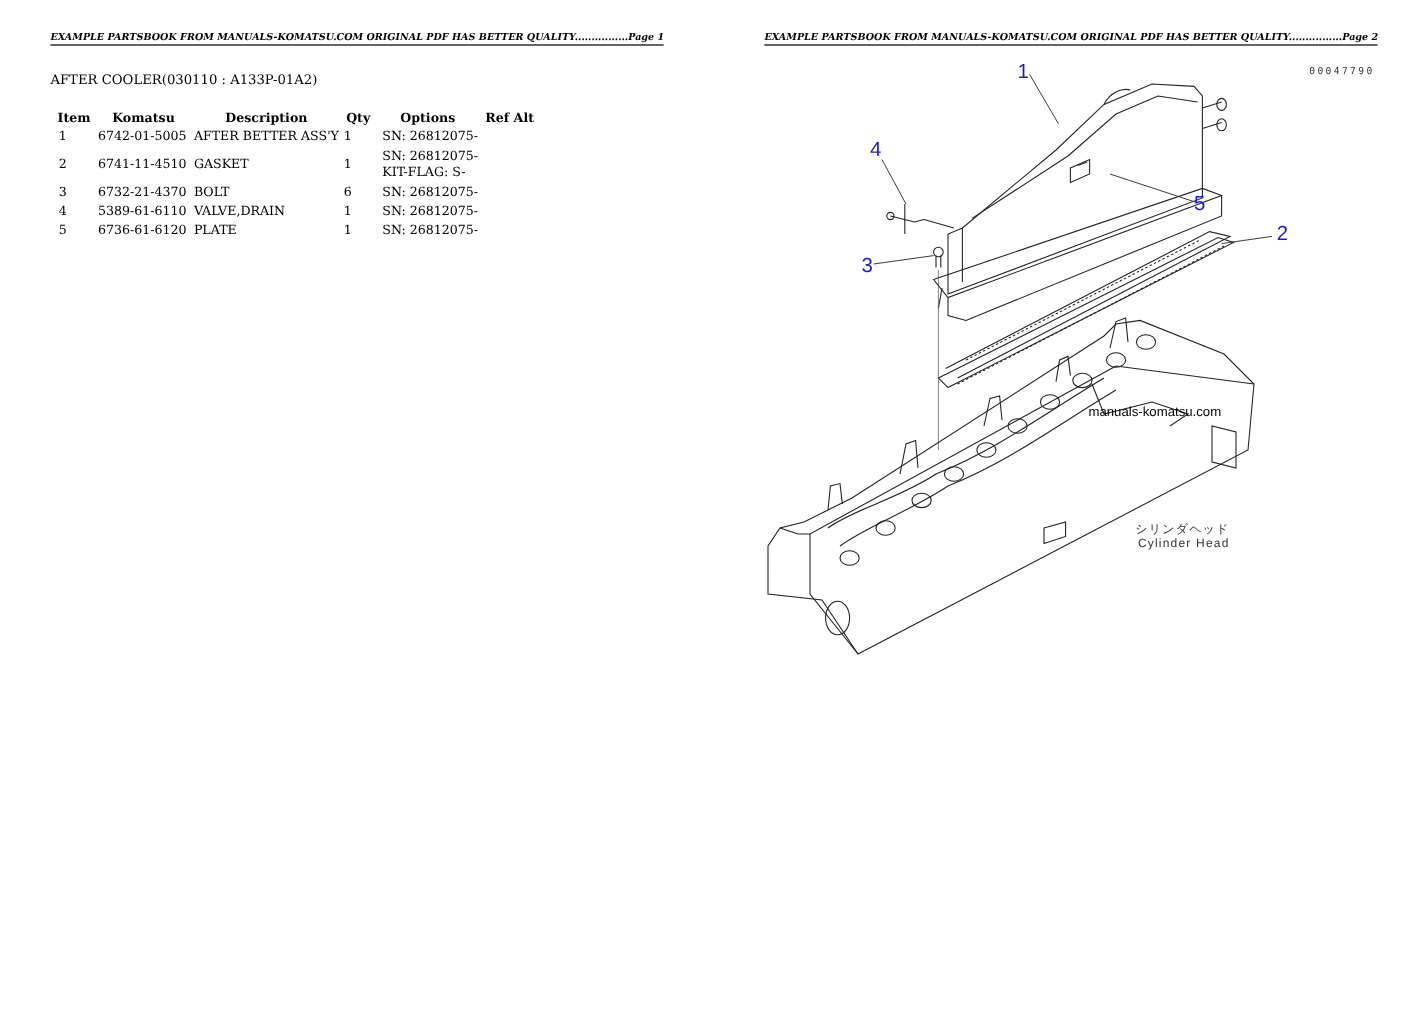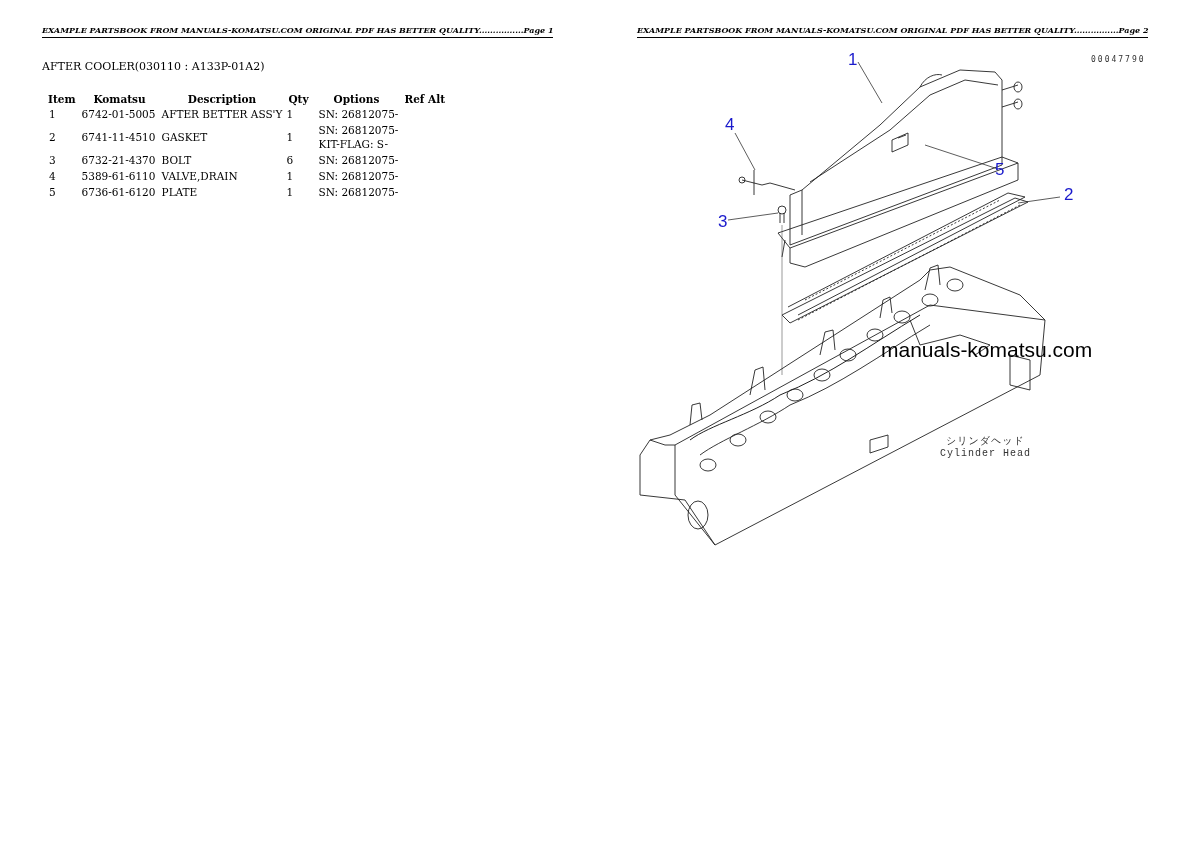--- a/index.html
+++ b/index.html
@@ -16,22 +16,22 @@
     .crumbs a { color:#0000cc; text-decoration:underline; }
     .subtitle { position:absolute; left:42px; top:60px; font-size:11px; }
     table.parts { position:absolute; left:44px; top:92px; border-collapse:collapse; font-size:10.5px; }
     table.parts th { font-weight:bold; padding:1px 4px; text-align:center; }
     table.parts td { padding:1px 2px; vertical-align:middle; white-space:nowrap; }
     table.parts td.item { padding-left:5px; width:28px; }
     table.parts td.opt { padding-left:6px; line-height:14px; }
     .drawing { position:absolute; left:35px; top:45px; width:520px; height:510px; }
     .code { position:absolute; left:496px; top:55px; font-family:"DejaVu Sans Mono",monospace; font-size:8px; letter-spacing:2px; color:#333; }
     .callout { position:absolute; font-family:"Liberation Sans",sans-serif; font-size:17px; color:#1a1acc; }
-    .wm { position:absolute; left:286px; top:338px; font-family:"Liberation Sans",sans-serif; font-size:21px; color:#000; }
-    .cap { position:absolute; left:345px; top:436px; font-family:Liberation Mono, monospace; font-size:10px; line-height:12px; color:#333; letter-spacing:1px; }
+    .wm { position:absolute; left:312px; top:338px; font-family:"Liberation Sans",sans-serif; font-size:11px; color:#000; }
+    .cap { position:absolute; left:345px; top:436px; font-family:Liberation Sans, sans-serif; font-size:10px; line-height:12px; color:#333; letter-spacing:1px;text-align:right; }
   </style>
 </head>
 <body>
 
 <div class="page page1">
   <div class="hdr">EXAMPLE PARTSBOOK FROM MANUALS-KOMATSU.COM ORIGINAL PDF HAS BETTER QUALITY................Page 1</div>
   <div class="subtitle">AFTER COOLER(030110 : A133P-01A2)</div>
 
   <table class="parts">
     <thead>

